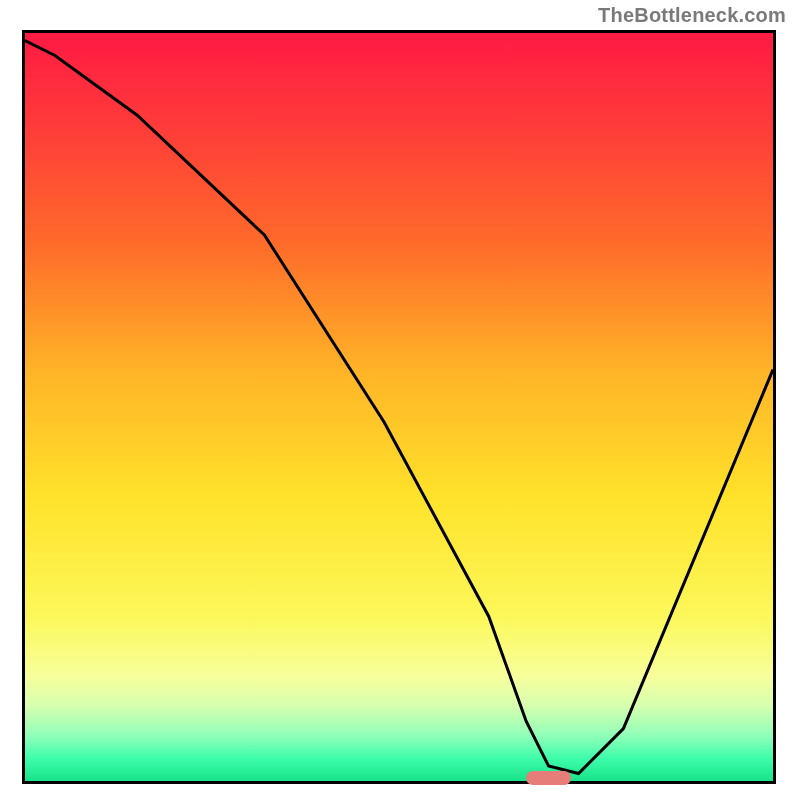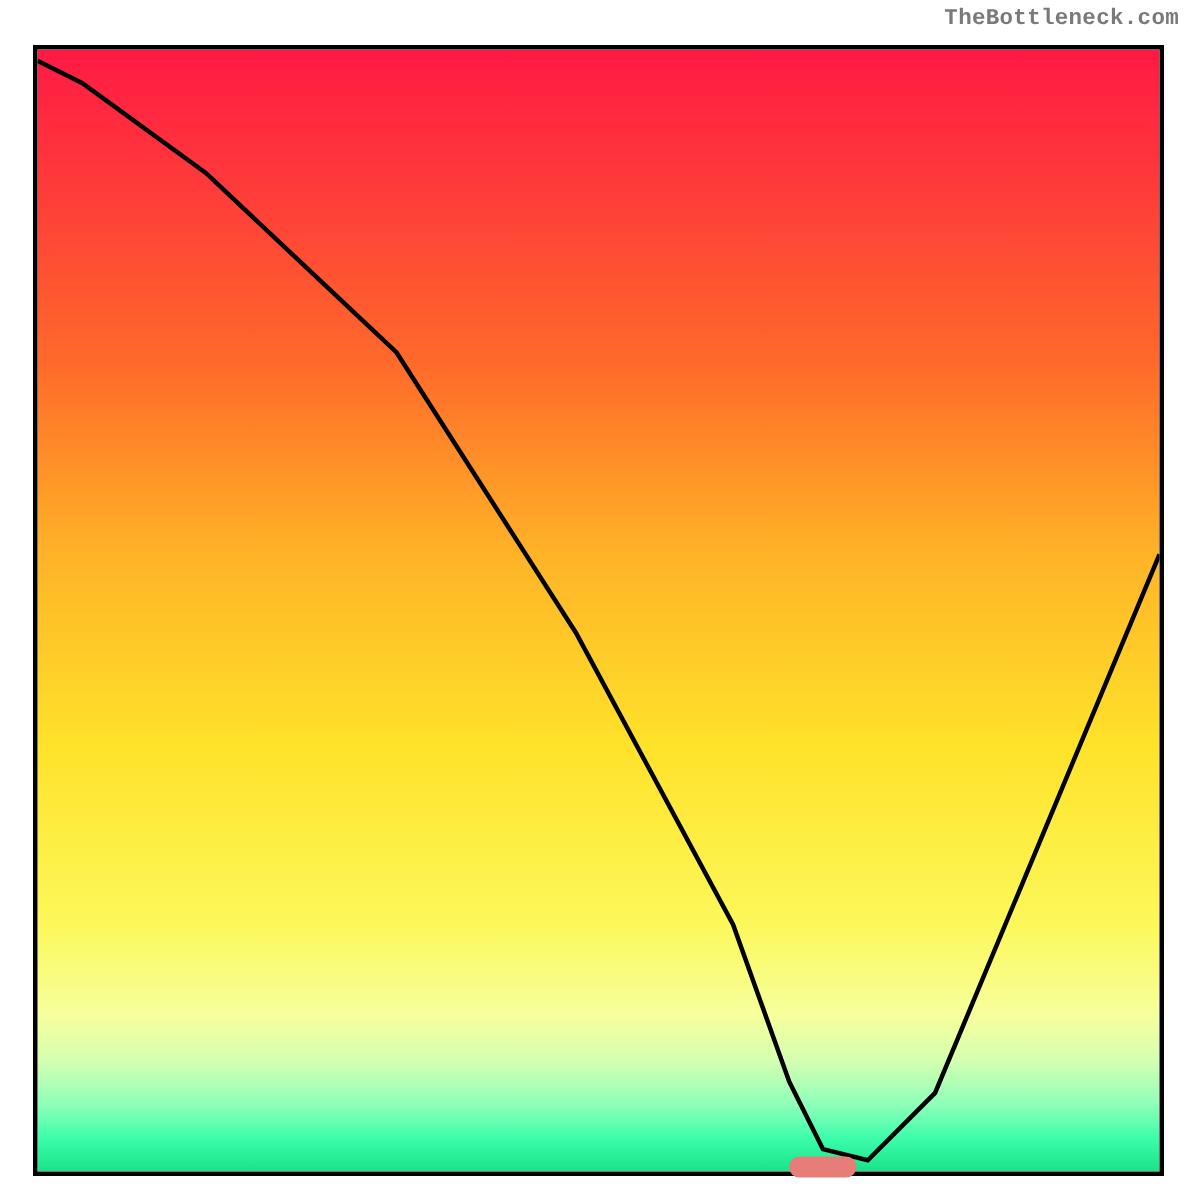--- a/index.html
+++ b/index.html
@@ -7,22 +7,22 @@
     padding: 0;
     width: 800px;
     height: 800px;
     background: #ffffff;
     overflow: hidden;
   }
   .watermark {
     position: absolute;
     top: 4px;
     right: 14px;
-    font-family: Liberation Mono, monospace;
-    font-size: 15px;
+    font-family: Liberation Sans, sans-serif;
+    font-size: 20px;
     font-weight: bold;
     color: #7a7a7a;
     letter-spacing: 0.2px;
     z-index: 5;
   }
   .plot-frame {
     position: absolute;
     left: 22px;
     top: 30px;
     width: 754px;

